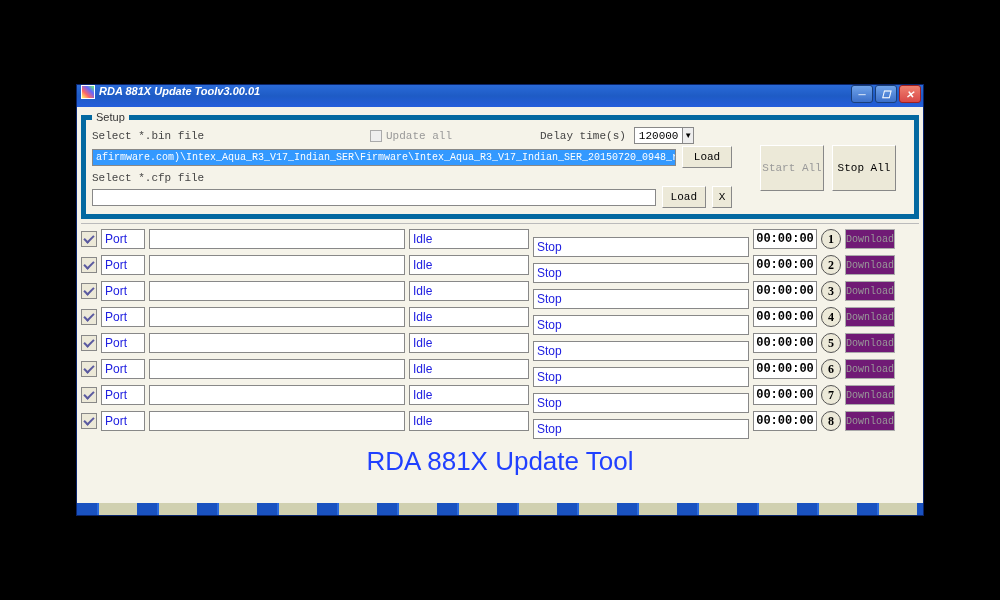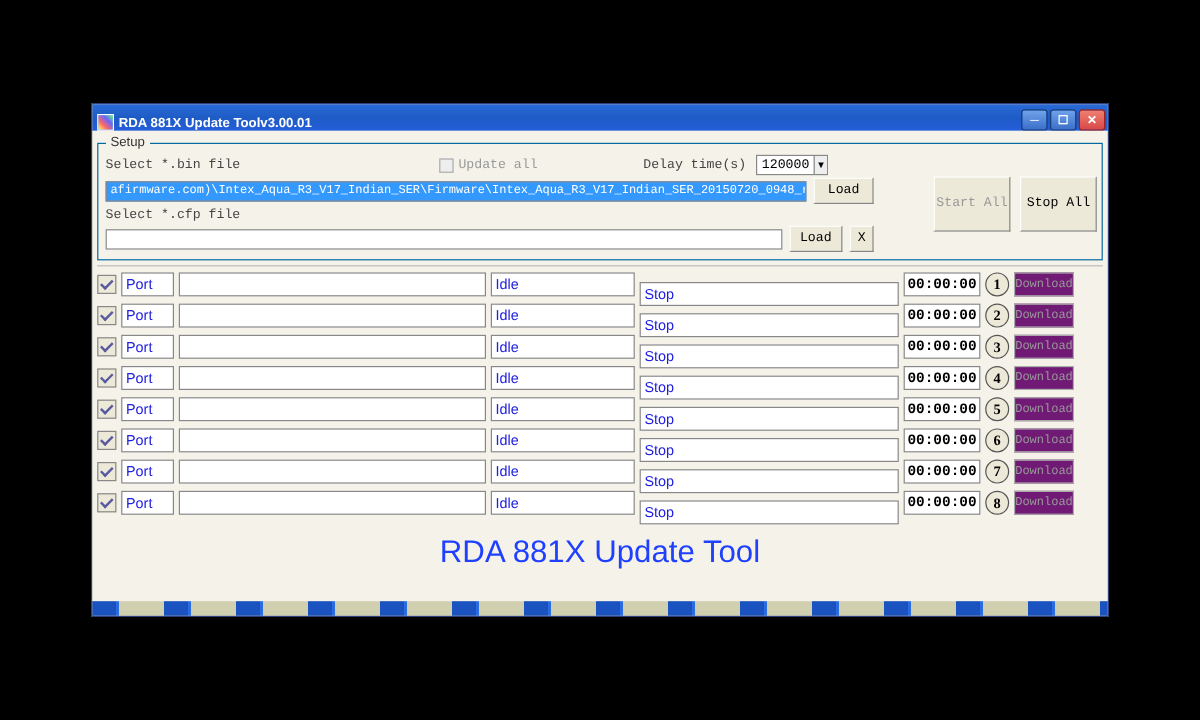--- a/index.html
+++ b/index.html
@@ -19,23 +19,24 @@
     background: #ece9d8;
     border: 1px solid #0a246a;
     display: flex;
     flex-direction: column;
     box-shadow: 1px 1px 0 rgba(0,0,0,0.3);
   }
   .titlebar {
     height: 22px;
     background: linear-gradient(to bottom, #2a6bd8 0%, #1e5bc5 50%, #245edb 100%);
     display: flex;
-    align-items: flex-end;
+    align-items: flex-start;
     padding: 0 2px 0 4px;
     color: white;
+    font-style: italic;
   }
   .titlebar-icon {
     width: 14px;
     height: 14px;
     background: linear-gradient(45deg, #ff6, #f66, #66f, #6f6);
     margin-right: 4px;
     border: 1px solid #fff;
   }
   .titlebar-title {
     flex: 1;
@@ -55,23 +56,23 @@
     justify-content: center;
     font-size: 10px;
     font-weight: bold;
   }
   .titlebar-close { background: linear-gradient(to bottom, #f08070, #d84848); border-color: #a02020; }
   .client {
     background: #f5f3e9;
     padding: 4px;
   }
   fieldset.setup {
-    border: 1px solid #0369a1;
+    border: 5px solid #0369a1;
     margin: 0 0 4px 0;
-    padding: 4px 0 6px 6px;
+    padding: 4px 14px 6px 6px;
   }
   fieldset.setup legend { font-size: 11px; color: #333; padding: 0 4px; }
   .setup-row1 {
     display: flex;
     align-items: center;
     gap: 8px;
     margin-bottom: 2px;
   }
   .select-bin-label { width: 130px; color: #444; font-family: "Courier New", monospace; font-size: 11px; }
   .erase-all { display:flex; align-items:center; gap:4px; color: #999; margin-left: 140px; font-family: "Courier New", monospace; font-size: 11px; }

